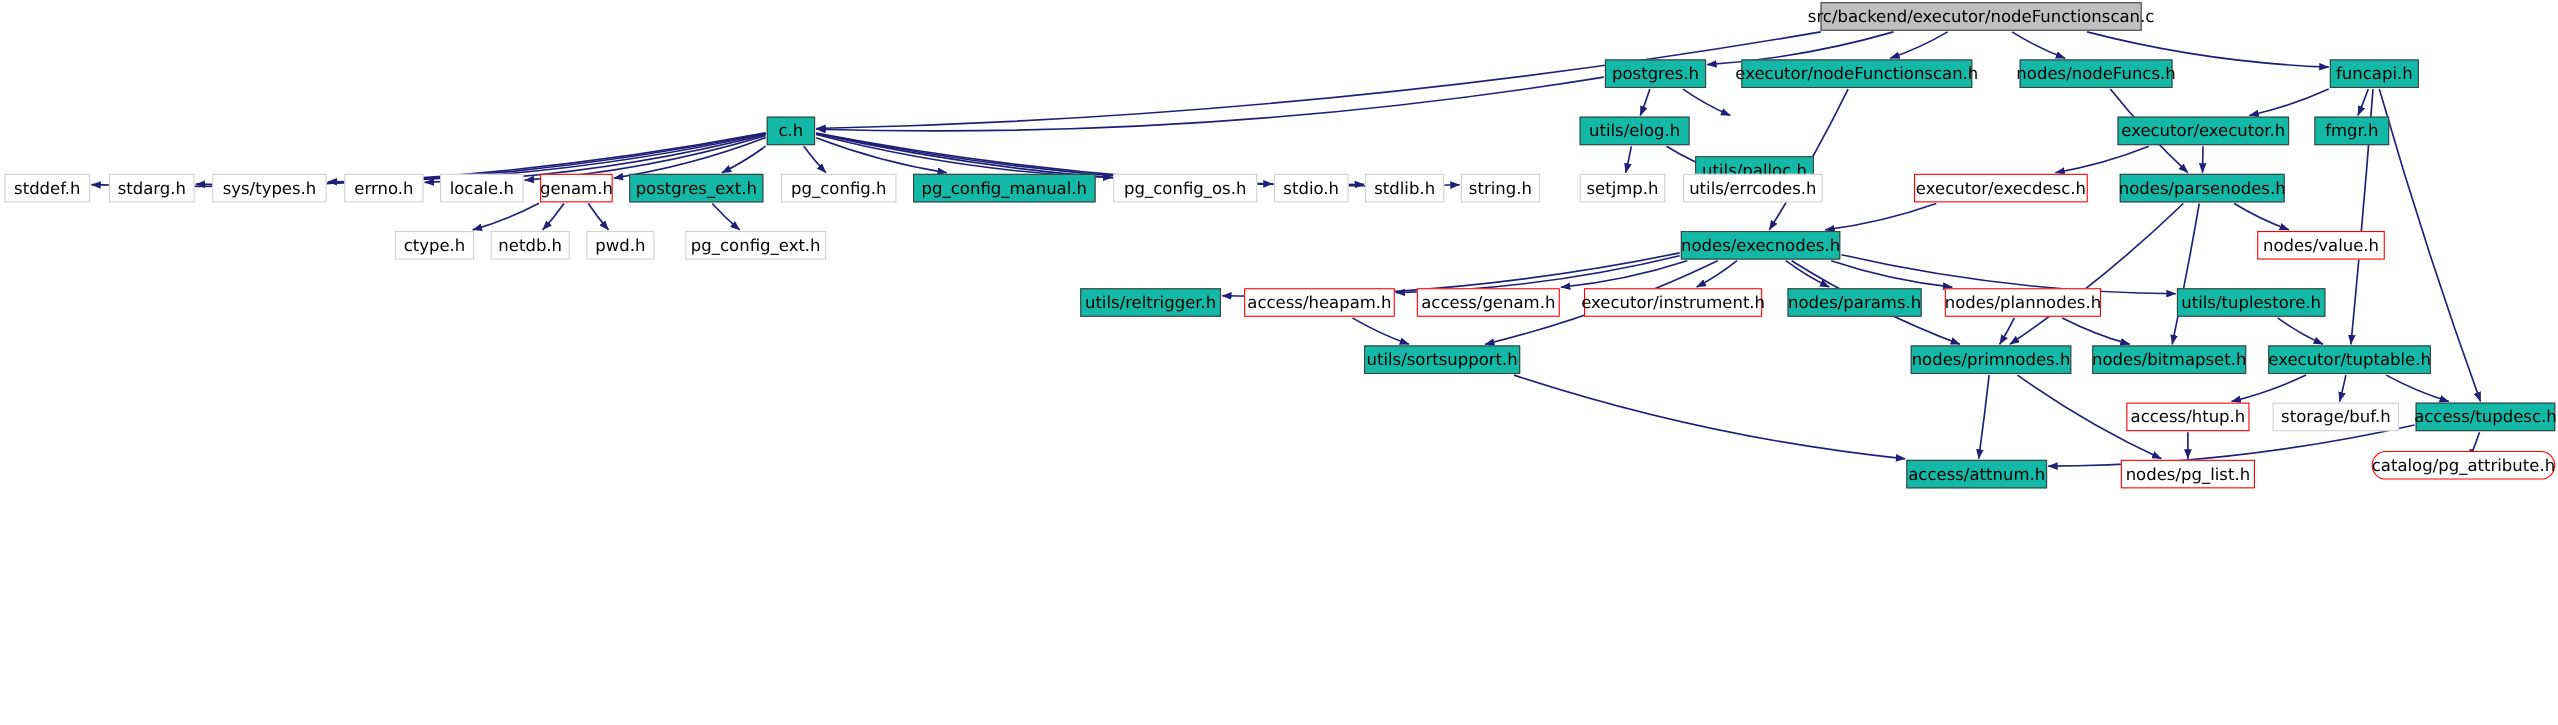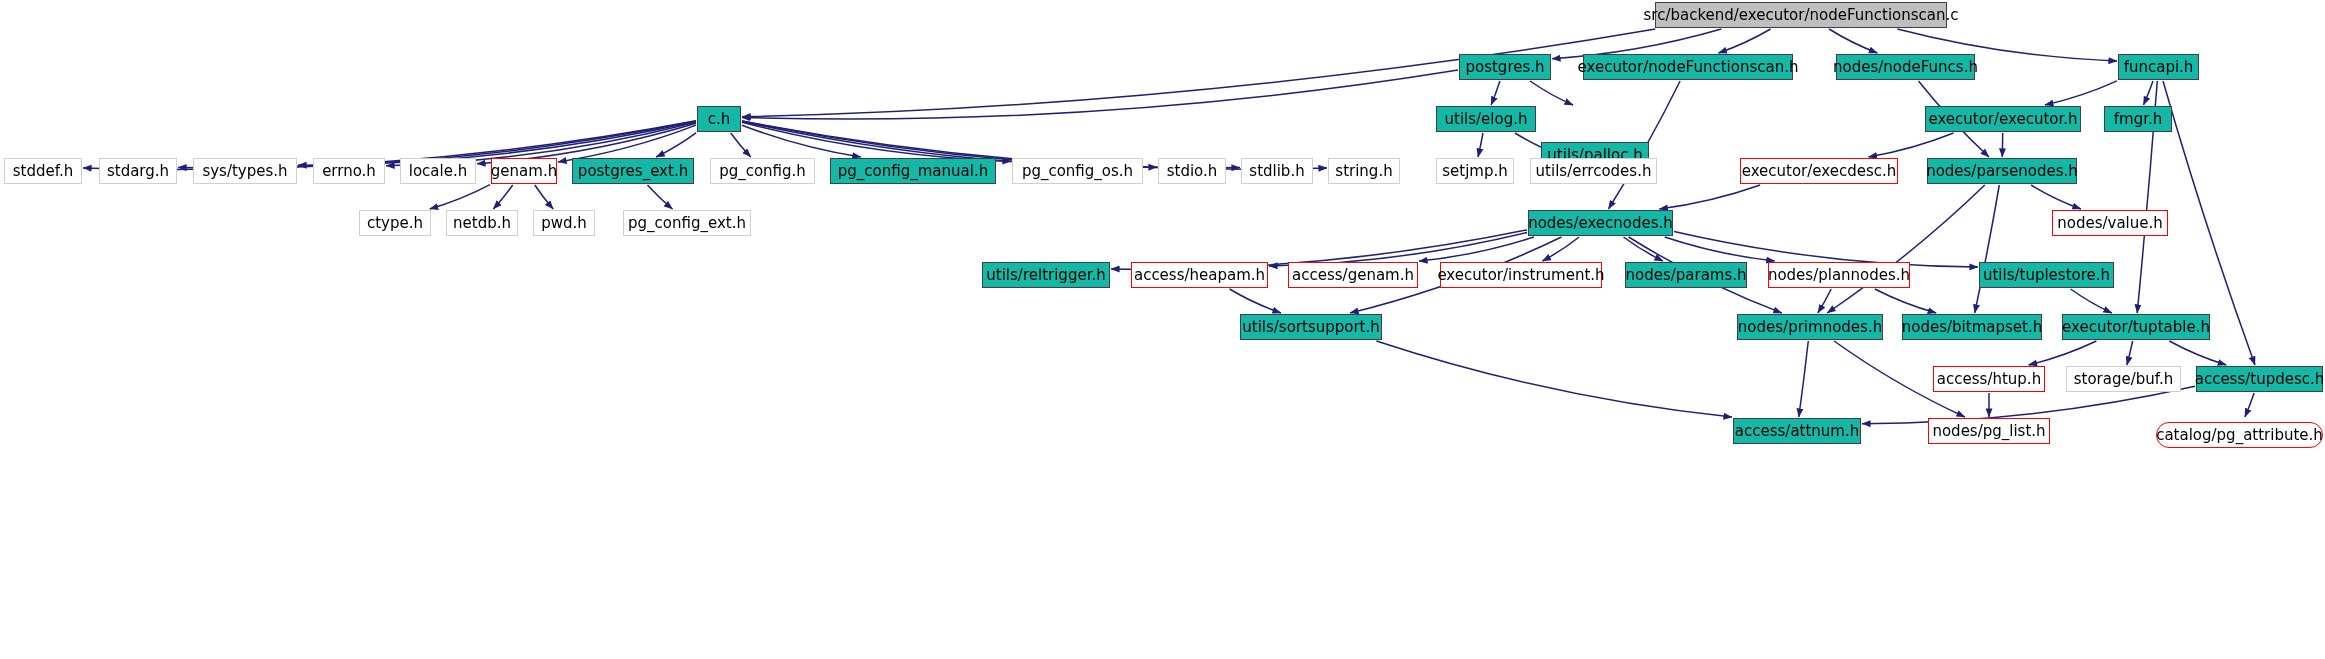--- a/index.html
+++ b/index.html
@@ -282,17 +282,17 @@
       </div>
       <div class="node" style="left: 2196px; top: 366px; width: 127px; height: 26px;">
         <span class="node-label">access/tupdesc.h</span>
       </div>
       <div class="node" style="left: 1733px; top: 418px; width: 128px; height: 26px;">
         <span class="node-label">access/attnum.h</span>
       </div>
       <div class="node missing" style="left: 1928px; top: 418px; width: 122px; height: 26px;">
         <span class="node-label">nodes/pg_list.h</span>
       </div>
-      <div class="node missing" style="left: 2156px; top: 422px; width: 167px; height: 26px; border-radius: 13px;">
+      <div class="node missing" style="left: 2156px; top: 410px; width: 167px; height: 26px; border-radius: 13px;">
         <span class="node-label">catalog/pg_attribute.h</span>
       </div>
     </div>
 </div>
 
 </body></html>

